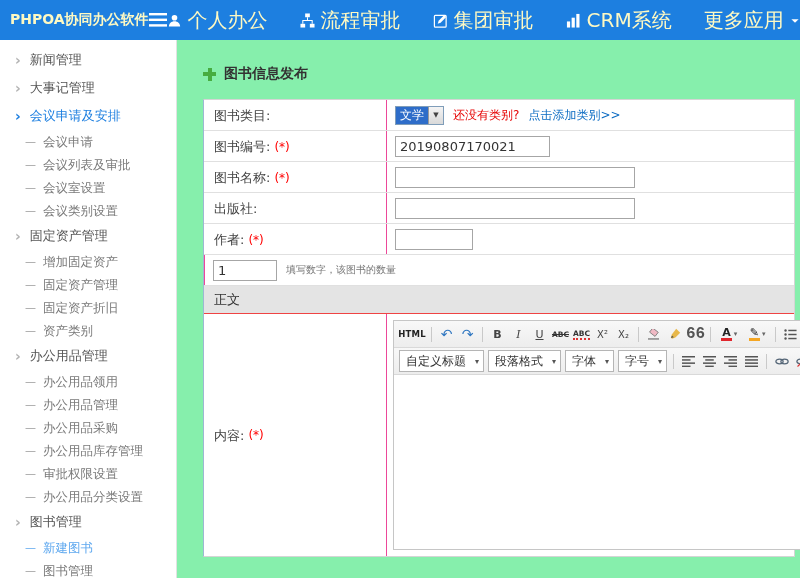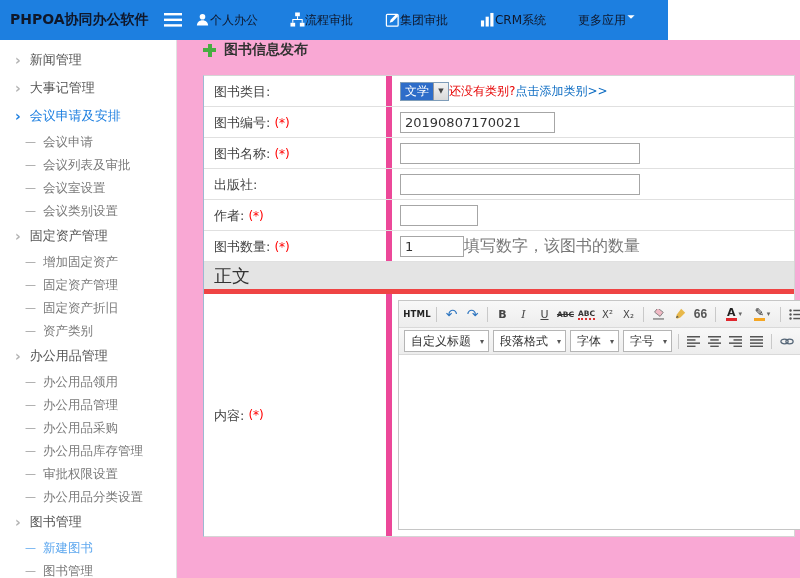--- a/index.html
+++ b/index.html
@@ -1,79 +1,79 @@
 <!DOCTYPE html>
 <html><head>
 <meta charset="utf-8">
 <style>
   *{margin:0;padding:0;box-sizing:border-box}
   html,body{width:800px;height:578px;overflow:hidden}
   body{font-family:"DejaVu Sans","Liberation Sans",sans-serif;font-size:13px;color:#444;background:#fff;position:relative}
 
   
-  .topbar{position:absolute;top:0;left:0;width:668px;height:40px;background:#1d7fe0;display:flex;align-items:center;color:#0f172a;z-index:5}
+  .topbar{position:absolute;top:0;left:0;width:800px;height:40px;background:#1d7fe0;display:flex;align-items:center;color:#fef9c3;z-index:5}
   .logo{width:160px;padding-left:10px;font-size:14px;font-weight:bold;white-space:nowrap}
   .hamburger{width:46px;display:flex;justify-content:center;align-items:center;cursor:pointer;height:40px}
   .nav{display:flex;align-items:center}
-  .nav-item{display:flex;align-items:flex-start;gap:0;margin-right:32px;font-size:12px;cursor:pointer;white-space:nowrap}
+  .nav-item{display:flex;align-items:center;gap:6px;margin-right:32px;font-size:20px;cursor:pointer;white-space:nowrap}
 
   
   .sidebar{position:absolute;top:40px;left:0;width:177px;height:538px;border-right:1px solid #e2e2e2;padding-top:6px;background:#fff;overflow:hidden}
   .s-top{display:flex;align-items:center;gap:9px;padding:7px 0 7px 15px;color:#555;cursor:pointer;font-size:13px;line-height:14px}
   .s-top .chev{color:#b3b3b3;font-size:14px;line-height:12px;font-weight:bold}
   .s-top.active{color:#1d7fe0}
   .s-top.active .chev{color:#1d7fe0}
   .s-sub{display:flex;align-items:center;gap:7px;padding:4.5px 0 4.5px 25px;color:#7a7a7a;font-size:12.5px;line-height:14px;cursor:pointer}
   .s-sub .dash{color:#9a9a9a;font-size:11px}
   .s-sub.active{color:#5ea8ef}
   .s-sub.active .dash{color:#5ea8ef}
 
   
-  .main{position:absolute;top:40px;left:177px;width:623px;height:538px;padding:0 5px 0 26px;background:#f9a8d4}
+  .main{position:absolute;top:40px;left:177px;width:623px;height:538px;padding:24px 5px 0 26px;background:#86efac}
   .page-title{display:flex;align-items:center;gap:8px;font-size:14px;font-weight:bold;color:#333;height:20px}
   .plus{position:relative;width:13px;height:13px;display:inline-block}
   .plus::before{content:"";position:absolute;left:0;top:4.5px;width:13px;height:4px;background:#47ad41}
   .plus::after{content:"";position:absolute;left:4.5px;top:0;width:4px;height:13px;background:#47ad41}
 
   
   .form{margin-top:15px;width:592px;border:1px solid #d5d5d5;border-left:1px solid #9db8d2;background:#fff}
   .row{display:flex;border-bottom:1px solid #e0e0e0}
   .lbl{width:182px;padding:8px 10px 0 10px;font-size:13px;color:#444;flex-shrink:0;line-height:15px}
   .req{color:#ff0000;margin-left:4px;font-size:12px}
-  .fld{flex:1;border-left:6px solid #ec4899;padding:4px 8px;display:flex;align-items:center;gap:0;min-height:30px}
+  .fld{flex:1;border-left:1px solid #ec4899;padding:4px 8px;display:flex;align-items:center;gap:9px;min-height:30px}
   .txt{height:21px;border:1px solid #a6a6a6;font-size:13px;padding:0 4px;font-family:inherit;color:#333;background:#fff}
   .w155{width:155px}.w240{width:240px}.w78{width:78px}.w285{width:285px}.w64{width:64px}
   .hintred{color:#e60000;font-size:12px}
   .hintlink{color:#0b6bc2;font-size:12px;cursor:pointer;text-decoration:none}
-  .hintgray{color:#777;font-size:16px}
+  .hintgray{color:#777;font-size:10px}
 
   .catsel{display:inline-flex;border:1px solid #7f9db9;height:19px;background:#fff;cursor:pointer}
   .catval{background:#2e6dc9;color:#fff;padding:0 4px;font-size:12px;display:flex;align-items:center}
   .catarrow{width:15px;background:linear-gradient(#f4f4f4,#d9d9d9);border-left:1px solid #9a9a9a;font-size:7px;display:flex;align-items:center;justify-content:center;color:#444}
 
-  .sect{background:#e4e4e4;padding:6px 10px;font-size:18px;color:#333;border-bottom:5px solid #ef4444;line-height:15px}
+  .sect{background:#e4e4e4;padding:6px 10px;font-size:13px;color:#333;border-bottom:1px solid #ef4444;line-height:15px}
 
   .content-row{height:242px;border-bottom:none}
   .content-row .lbl{display:flex;align-items:center;padding-top:0}
   .content-row .fld{align-items:stretch;padding:6px}
 
   
   .editor{border:1px solid #c6c6c6;flex:1;display:flex;flex-direction:column;background:#fff}
   .tbar{display:flex;align-items:center;background:linear-gradient(#f8f8f8,#ededed);border-bottom:1px solid #d9d9d9;padding:2px 3px;height:27px;white-space:nowrap;overflow:hidden;flex-shrink:0}
   .tbtn{min-width:19px;height:21px;display:inline-flex;align-items:center;justify-content:center;font-size:11px;color:#444;cursor:pointer;border-radius:2px;margin:16px 1px;flex-shrink:0}
   .tsep{width:1px;height:15px;background:#c9c9c9;margin:0 4px;flex-shrink:0}
   .b-html{font-size:8.5px;font-weight:bold;color:#222;min-width:28px;letter-spacing:.2px}
   .b-undo,.b-redo{color:#2f76c0;font-size:14px}
   .b-bold{font-weight:bold}
   .b-italic{font-style:italic;font-family:"DejaVu Serif",serif}
   .b-under{text-decoration:underline}
   .b-abc1{font-size:7.5px;font-weight:bold;color:#333;text-decoration:line-through}
   .abc2{font-size:7.5px;font-weight:bold;color:#333;border-bottom:2px dotted #d33;line-height:9px}
   .b-supsub{font-size:10px}
-  .b-quote{font-family:Liberation Sans, sans-serif;font-weight:bold;color:#555;font-size:12px}
+  .b-quote{font-family:Liberation Mono, monospace;font-weight:bold;color:#555;font-size:16px}
   .colorw{min-width:26px;gap:1px}
   .cbA{font-size:11px;font-weight:bold;color:#222;border-bottom:3px solid #e0262d;line-height:11px;padding:0 1px}
   .cbP{font-size:11px;color:#222;border-bottom:3px solid #f5a623;line-height:11px;padding:0 1px}
   .mini{font-size:7px;color:#666;margin-left:1px}
   .sel{position:relative;height:22px;border:1px solid #b5b5b5;background:#fff;display:inline-flex;align-items:center;font-size:12px;color:#333;padding:0 17px 0 6px;margin:8px 2px;flex-shrink:0;cursor:pointer}
   .sel::after{content:"▾";position:absolute;right:4px;top:6px;font-size:8px;color:#555}
   .ed-body{flex:1;background:#fff}
 </style>
 </head>
 <body>
@@ -268,21 +268,20 @@
 
     <div class="row">
       <div class="lbl"><span>作者:</span><span class="req">(*)</span></div>
       <div class="fld">
           <input class="txt w78" value="" style="">
         </div>
     </div>
 
 
     <div class="row">
-      <div class="lbl"><span>图书数量:</span><span class="req">(*)</span></div>
       <div class="fld">
         <input class="txt w64" value="1" style="">
         <span class="hintgray">填写数字，该图书的数量</span>
       </div>
     </div>
 
     <div class="sect">正文</div>
 
     <div class="row content-row">
       <div class="lbl">

